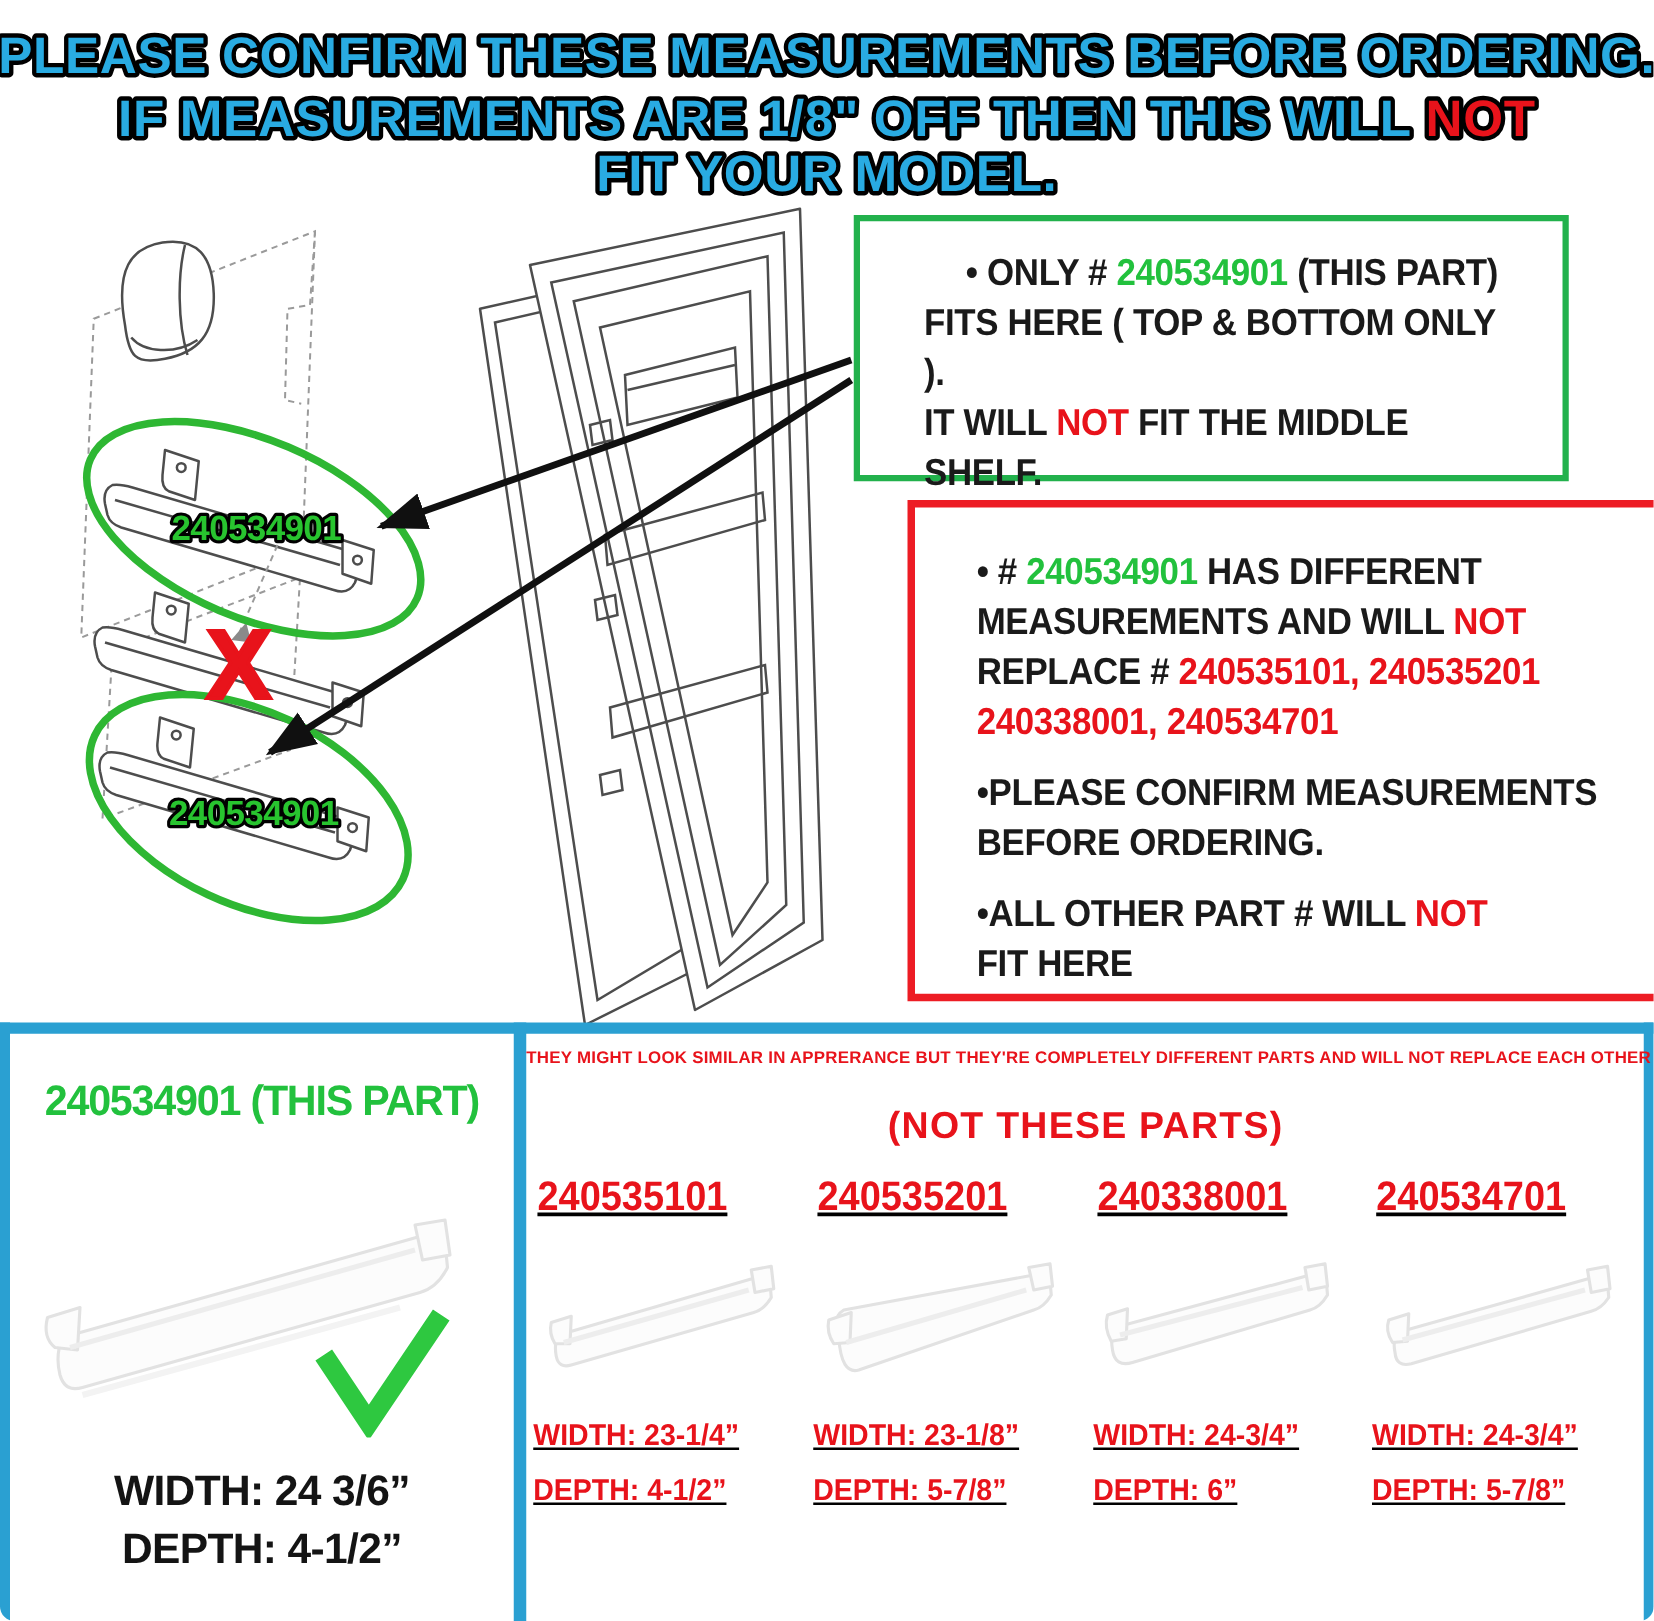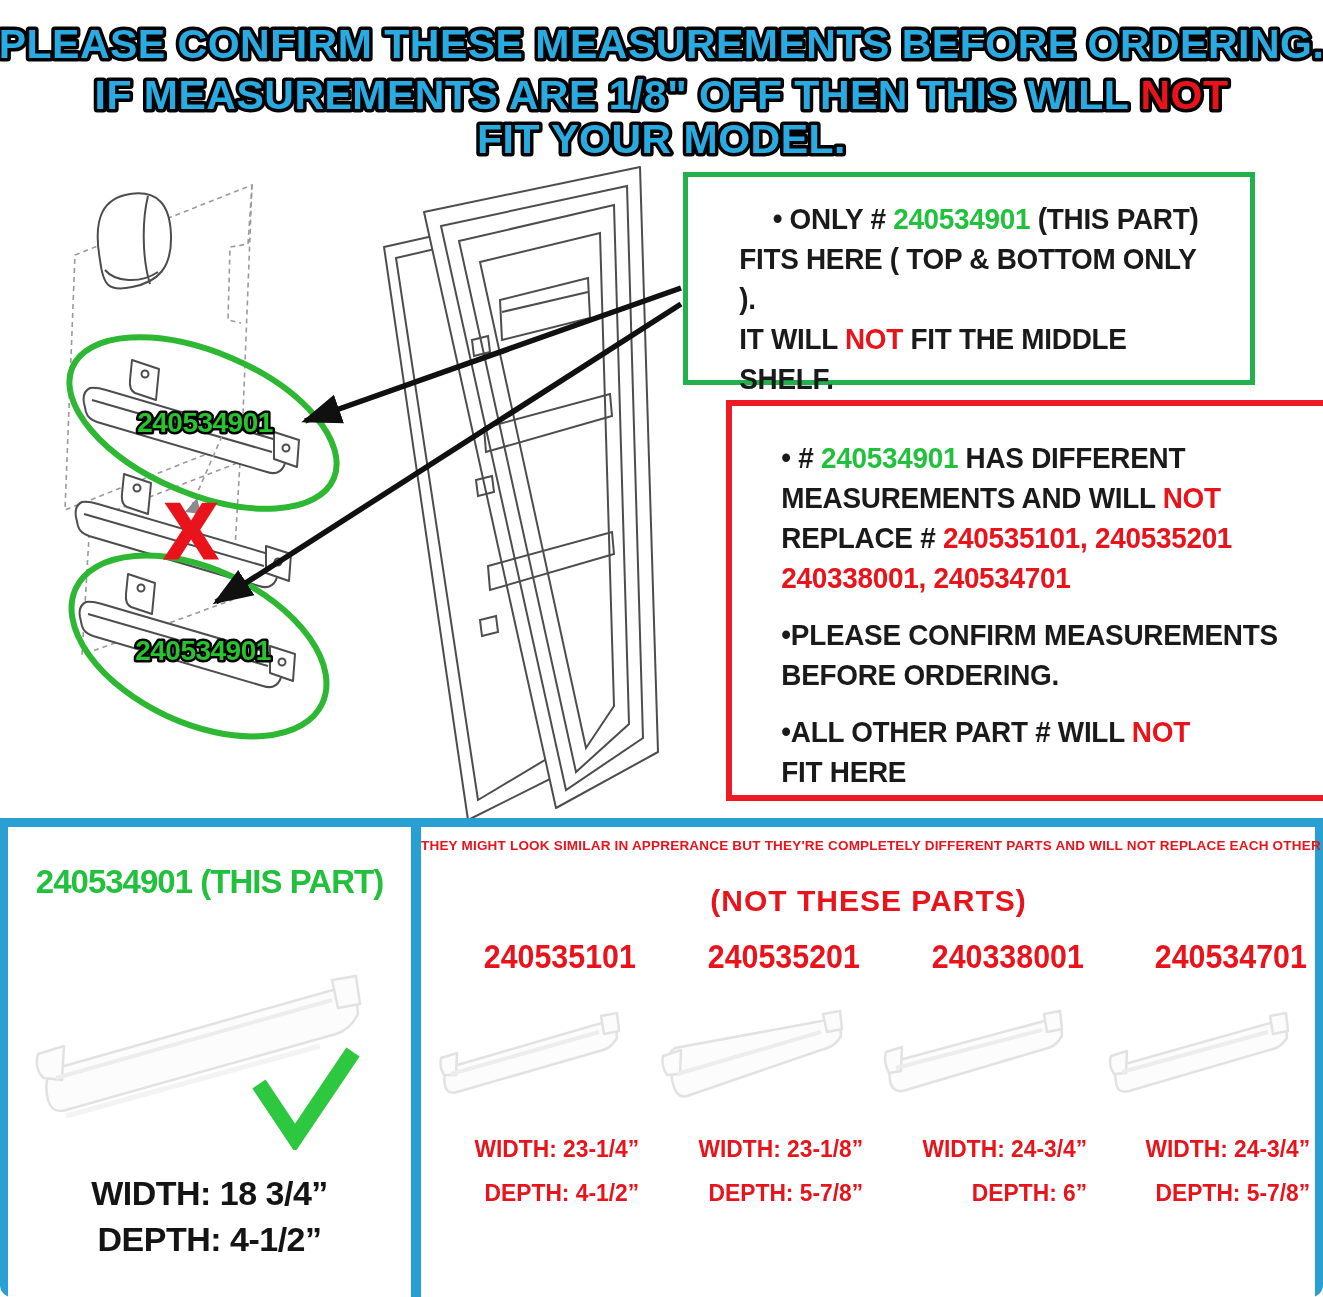--- a/index.html
+++ b/index.html
@@ -46,21 +46,21 @@
   .tp-dim{left:8px;width:403px;text-align:center;font-weight:700;font-size:34px;color:#141414;
           letter-spacing:-0.5px;}
   .tp-w{top:1174px;} .tp-d{top:1220px;}
 
   
   .op-disclaimer{left:421px;top:838px;width:895px;text-align:center;font-weight:700;
                  font-size:13.5px;color:#E8131B;letter-spacing:.2px;white-space:nowrap;}
   .op-heading{left:421px;top:884px;width:895px;text-align:center;font-weight:700;
               font-size:30px;letter-spacing:1px;color:#E8131B;}
   .op-cols{left:421px;top:938px;width:895px;height:352px;display:flex;}
-  .pcol{flex:1;text-align:right;}
+  .pcol{flex:1;text-align:left;text-decoration:underline;}
   .pcol .pnum{font-weight:700;font-size:33px;color:#E8131B;transform:scaleX(.92);}
   .pcol svg{margin:20px auto 0;}
   .pcol .pw{margin-top:24px;font-weight:700;font-size:24px;color:#E8131B;transform:scaleX(.95);}
   .pcol .pd{margin-top:16px;font-weight:700;font-size:24px;color:#E8131B;transform:scaleX(.95);}
 
   .diag-line{stroke:#4d4d4d;stroke-width:2px;fill:#fff;stroke-linejoin:round;}
   .diag-open{stroke:#4d4d4d;stroke-width:2px;fill:none;}
   .diag-dash{stroke:#9a9a9a;stroke-width:1.6px;fill:none;stroke-dasharray:5 4;}
   .photo-fill{fill:#fcfcfc;stroke:#e2e2e2;stroke-width:2.5px;stroke-linejoin:round;}
   .photo-line{stroke:#ededed;stroke-width:4px;fill:none;}
@@ -196,21 +196,21 @@
     <path class="photo-fill" d="M 18,104 L 44,96 L 42,130 L 24,128 Q 14,120 18,104 Z"></path>
     <path class="photo-fill" d="M 312,30 L 336,26 L 340,54 L 318,58 Z"></path>
     <path class="photo-line" d="M 36,128 L 312,50"></path>
     <path d="M 46,166 L 300,96" stroke="#f3f3f3" stroke-width="5" fill="none"></path>
   </svg>
 
   <svg class="abs" style="left:245px;top:1040px" width="120" height="110" viewBox="0 0 120 110">
     <path d="M 14,44 L 50,98 L 108,12" stroke="#2EC840" stroke-width="16" fill="none"></path>
   </svg>
 
-  <div class="abs tp-dim tp-w">WIDTH: 18 3/4”</div>
+  <div class="abs tp-dim tp-w">WIDTH: 24 3/6”</div>
   <div class="abs tp-dim tp-d">DEPTH: 4-1/2”</div>
 
   <div class="abs op-disclaimer">THEY MIGHT LOOK SIMILAR IN APPRERANCE BUT THEY'RE COMPLETELY DIFFERENT PARTS AND WILL NOT REPLACE EACH OTHER</div>
   <div class="abs op-heading">(NOT THESE PARTS)</div>
 
   <div class="abs op-cols">
 
     <div class="pcol">
       <div class="pnum">240535101</div>
       <svg width="200" height="115" viewBox="0 0 200 115">

